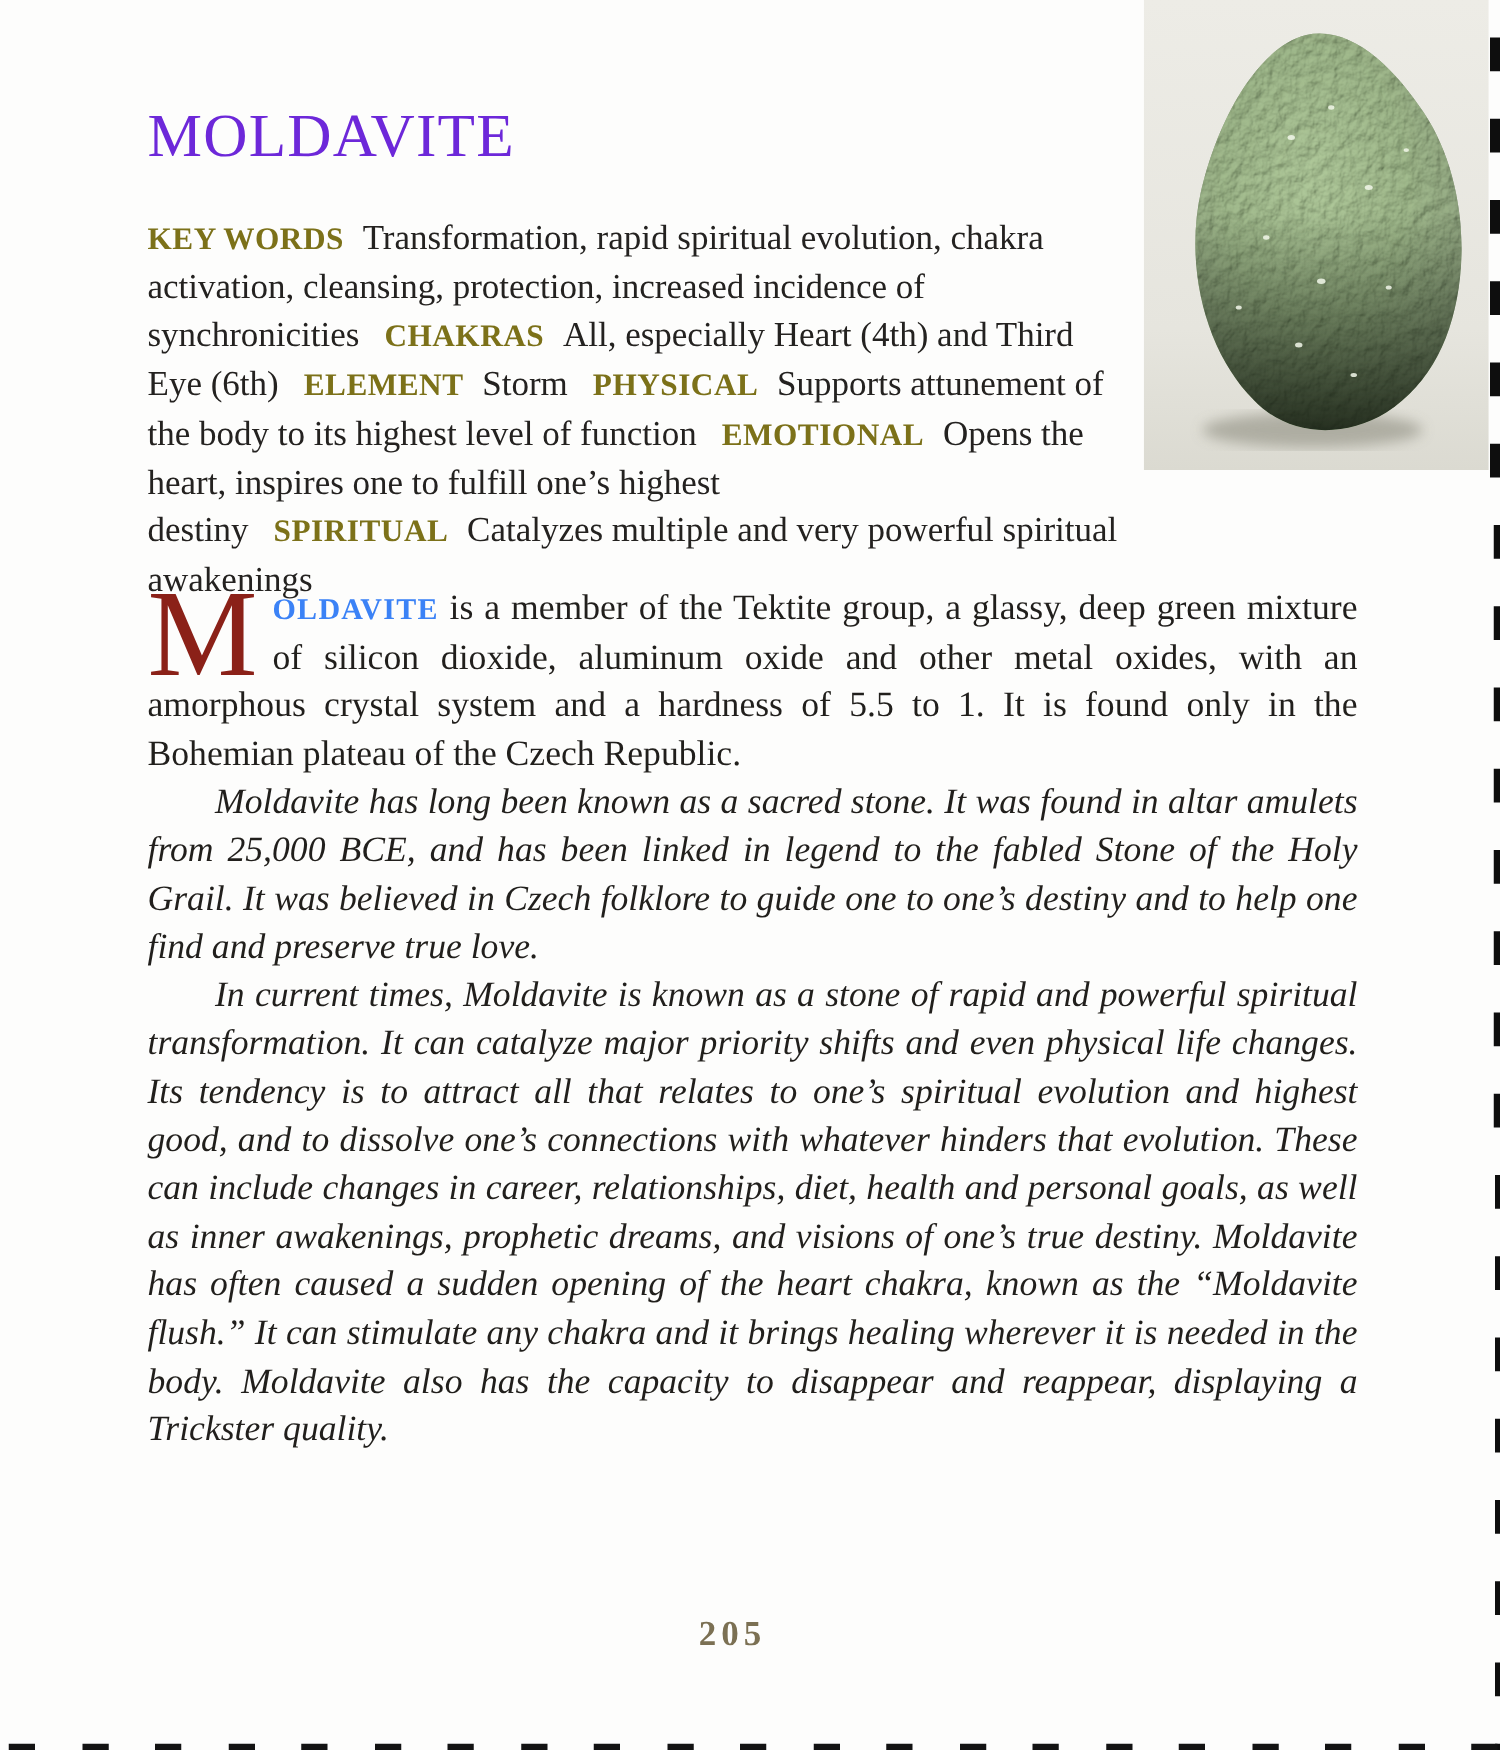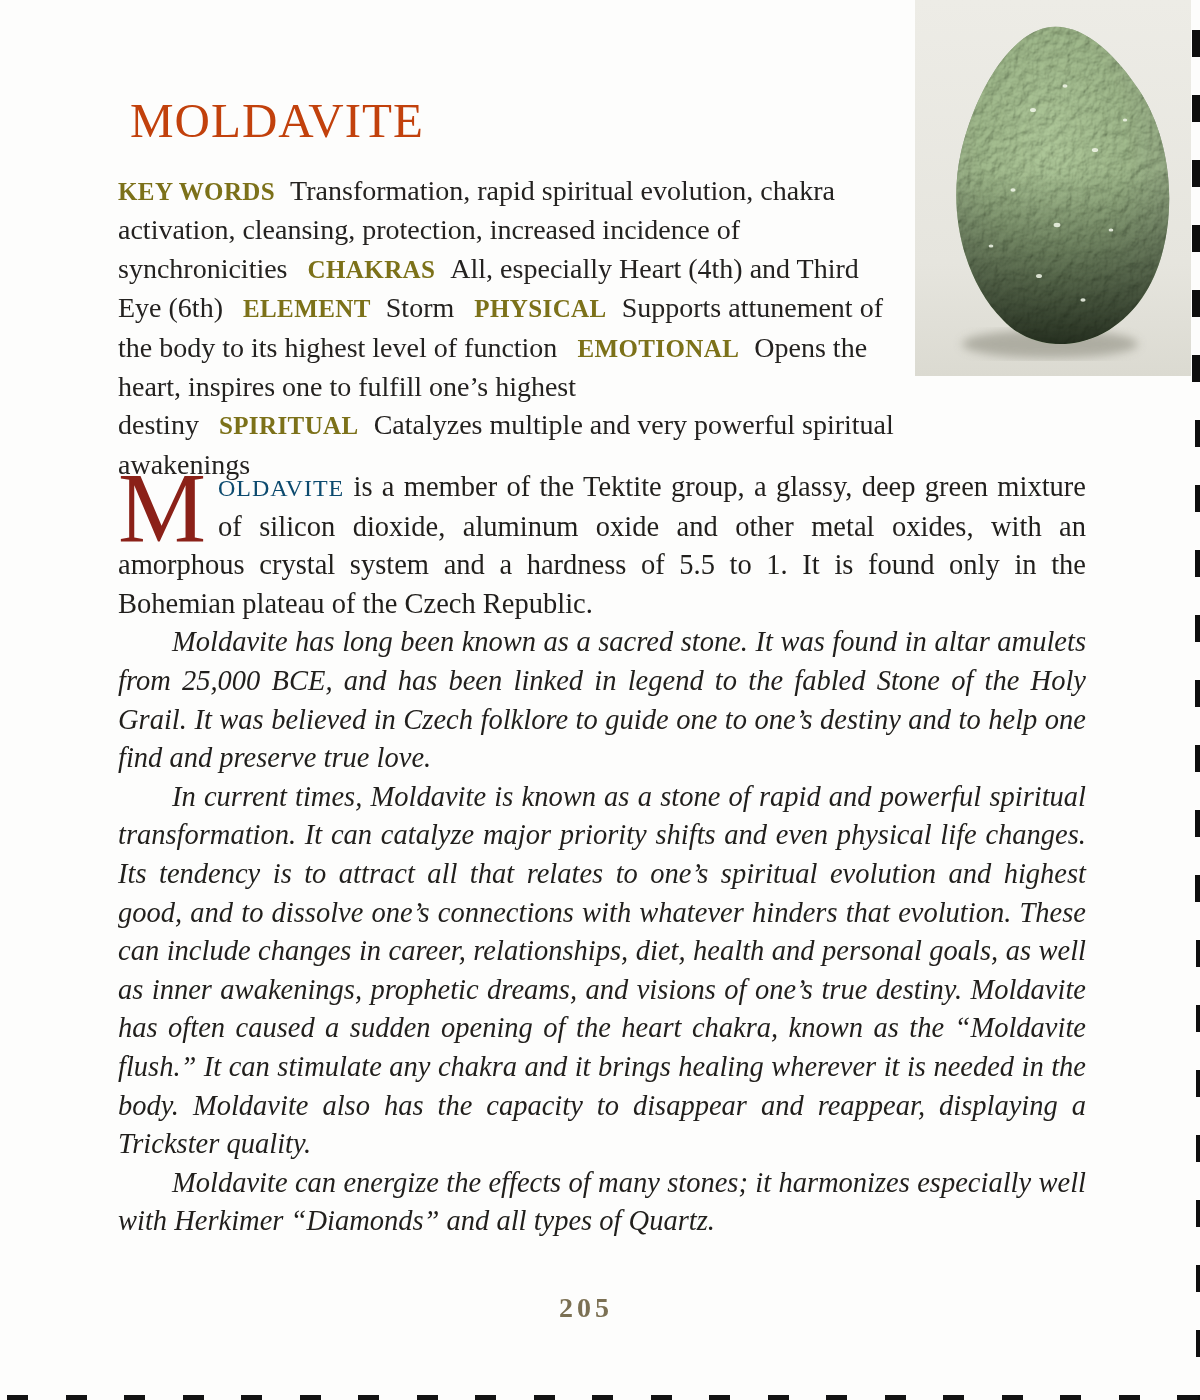--- a/index.html
+++ b/index.html
@@ -3,23 +3,23 @@
 <meta charset="utf-8">
 <style>
   html,body{margin:0;padding:0;}
   body{
     width:1200px;height:1400px;position:relative;overflow:hidden;
     background:#fdfdfc;
     font-family:"Liberation Serif","DejaVu Serif",serif;
     -webkit-font-smoothing:antialiased;
   }
   .page-title{
-    position:absolute;left:118px;top:80px;margin:12px;
+    position:absolute;left:118px;top:80px;margin:0;
     font-size:49px;font-weight:normal;letter-spacing:1px;
-    color:#c2410c;
+    color:#6d28d9;
   }
   
   .attrs{
     position:absolute;left:118px;top:172px;width:784px;margin:0;
     font-size:28px;line-height:38.4px;color:#242220;text-align:left;
   }
   .attrs .lbl{
     font-weight:bold;color:#7c7119;font-size:25px;letter-spacing:.4px;
     margin-right:15px;white-space:nowrap;
   }
@@ -29,21 +29,21 @@
     position:absolute;left:118px;top:468px;width:968px;
     font-size:28.5px;line-height:38.6px;color:#211f1c;text-align:justify;
   }
   .bodytext p{margin:0;}
   .bodytext p.indent{text-indent:54px;font-style:italic;}
   .dropcap{
     float:left;color:#8b2118;
     font-size:99px;line-height:70px;height:72px;
     margin:5px 12px 0 0;
   }
-  .leadcaps{color:#0c4a6e;font-size:24px;letter-spacing:1px;}
+  .leadcaps{color:#3b82f6;font-size:24px;letter-spacing:1px;font-weight:bold;}
   .page-number{
     position:absolute;left:0;top:1292px;width:1172px;margin:0;
     text-align:center;font-size:28px;font-weight:bold;
     color:#7b7053;letter-spacing:4px;
   }
   
   .photo{
     position:absolute;left:915px;top:0;width:276px;height:376px;margin:0;
   }
   .photo svg{display:block;}
@@ -110,21 +110,20 @@
         <ellipse cx="76" cy="246" rx="2.4" ry="1.6"></ellipse>
       </g>
     </g>
   </svg>
 </figure>
 
 <article class="bodytext">
   <p><span class="dropcap">M</span><span class="leadcaps">OLDAVITE</span><span> is a member of the Tektite group, a glassy, deep green mixture of silicon dioxide, aluminum oxide and other metal oxides, with an amorphous crystal system and a hardness of 5.5 to 1. It is found only in the Bohemian plateau of the Czech Republic.</span></p>
   <p class="indent">Moldavite has long been known as a sacred stone. It was found in altar amulets from 25,000 BCE, and has been linked in legend to the fabled Stone of the Holy Grail. It was believed in Czech folklore to guide one to one’s destiny and to help one find and preserve true love.</p>
   <p class="indent">In current times, Moldavite is known as a stone of rapid and powerful spiritual transformation. It can catalyze major priority shifts and even physical life changes. Its tendency is to attract all that relates to one’s spiritual evolution and highest good, and to dissolve one’s connections with whatever hinders that evolution. These can include changes in career, relationships, diet, health and personal goals, as well as inner awakenings, prophetic dreams, and visions of one’s true destiny. Moldavite has often caused a sudden opening of the heart chakra, known as the “Moldavite flush.” It can stimulate any chakra and it brings healing wherever it is needed in the body. Moldavite also has the capacity to disappear and reappear, displaying a Trickster quality.</p>
-  <p class="indent">Moldavite can energize the effects of many stones; it harmonizes especially well with Herkimer “Diamonds” and all types of Quartz.</p>
 </article>
 
 <p class="page-number">205</p>
 
 <div class="edge-marks" id="rmarks">
     <div class="rmark" style="top: 30px; width: 8px;"></div>
     <div class="rmark" style="top: 95px; width: 8px;"></div>
     <div class="rmark" style="top: 160px; width: 8px;"></div>
     <div class="rmark" style="top: 225px; width: 8px;"></div>
     <div class="rmark" style="top: 290px; width: 8px;"></div>

